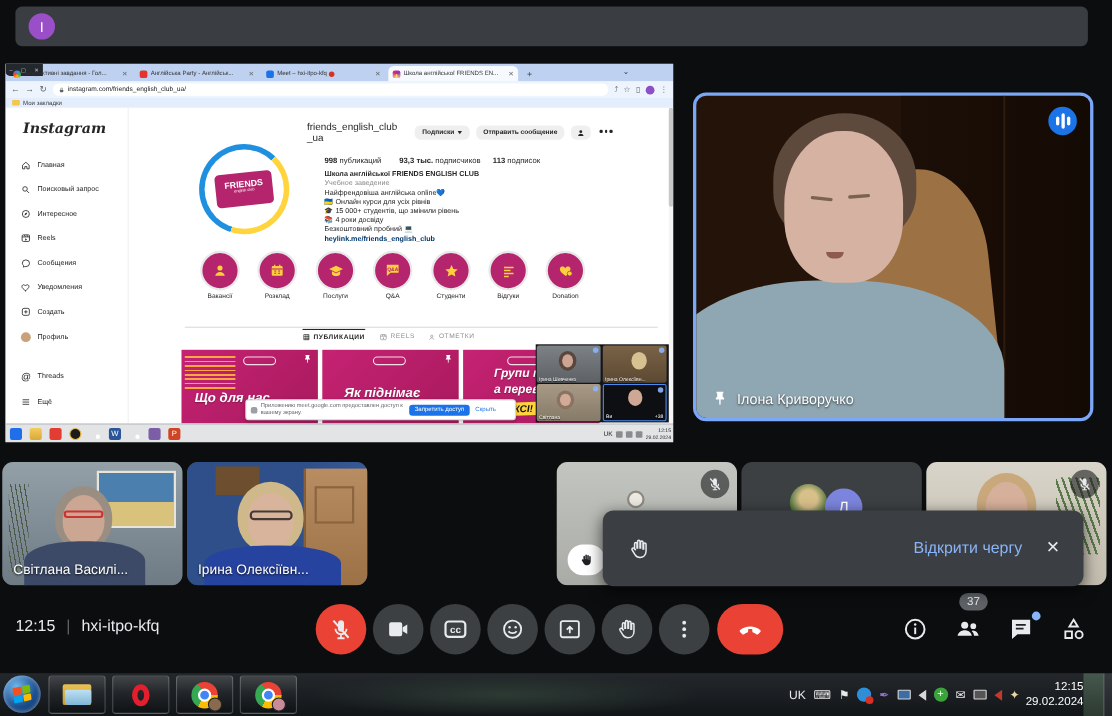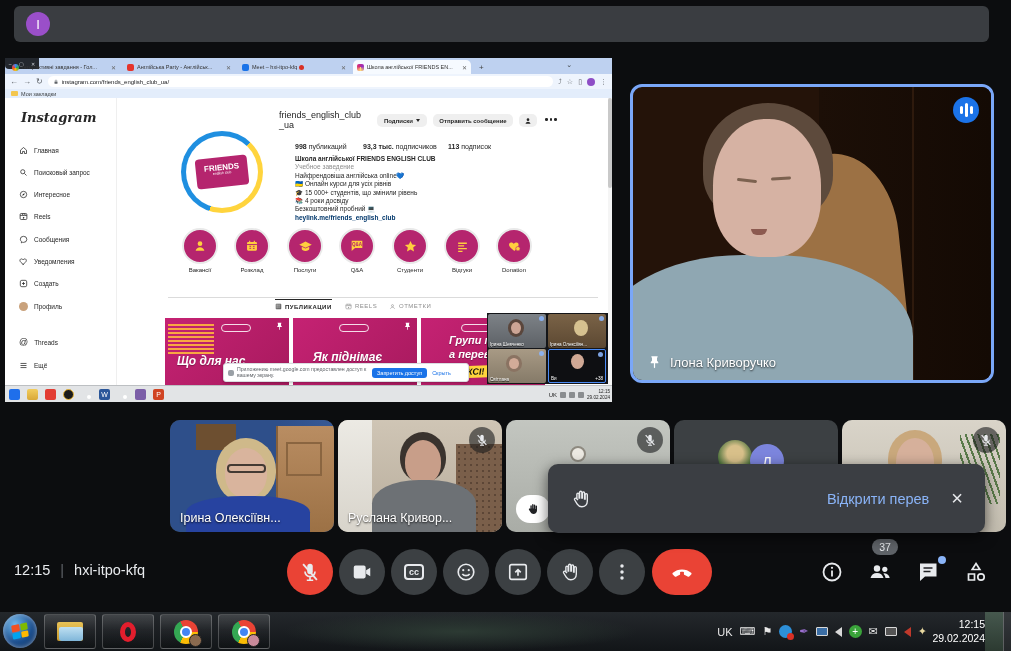--- a/index.html
+++ b/index.html
@@ -627,47 +627,43 @@
         <i style="height:8px;"></i>
     </div>
     <div id="pinname">
       <svg viewBox="0 0 24 24" fill="#fff">
           <use href="#i-pin"></use>
         </svg>
       <span>Ілона Криворучко</span>
     </div>
   </div>
 
+  <div class="ptile" style="left:2px;">
+    <div class="ab" style="inset:0;background:linear-gradient(#93a0a8,#6f7b84);"></div>
+    <div class="ab" style="left:86px;top:8px;width:72px;height:52px;background:linear-gradient(#4a7fae 55%,#d9c27c 55%);border:2px solid #e8e4da;"></div>
+    <div class="ab" style="left:6px;top:20px;width:18px;height:80px;background:repeating-linear-gradient(80deg,transparent 0 3px,#4c5a4a 3px 4px);"></div>
+    <div class="head" style="left:48px;top:22px;width:52px;height:58px;background:#9a8d82;"></div>
+    <div class="head" style="left:55px;top:30px;width:38px;height:46px;background:#cba693;"></div>
+    <div class="ab" style="left:56px;top:44px;width:36px;height:7px;border:2px solid #c33;border-radius:3px;background:transparent;"></div>
+    <div class="torso" style="left:20px;top:72px;width:110px;height:40px;background:#3c4a68;"></div>
+    <div class="pname">Світлана Василі...</div>
+  </div>
 
   <div class="ptile" style="left:170px;">
     <div class="ab" style="inset:0;background:linear-gradient(100deg,#2e4f8a 60%,#3a5d9a);"></div>
     <div class="ab" style="left:106px;top:6px;width:58px;height:106px;background:linear-gradient(#b98d62,#9c7145);border-left:2px solid #86603a;"></div>
     <div class="ab" style="left:116px;top:22px;width:36px;height:34px;border:2px solid #8a6540;"></div>
     <div class="ab" style="left:26px;top:4px;width:40px;height:26px;background:#6d4f30;"></div>
     <div class="head" style="left:46px;top:18px;width:60px;height:64px;background:#cfb98a;"></div>
     <div class="head" style="left:55px;top:28px;width:42px;height:50px;background:#d9b49d;"></div>
     <div class="ab" style="left:57px;top:44px;width:39px;height:9px;border:2px solid #433a33;border-radius:4px;"></div>
     <div class="torso" style="left:16px;top:76px;width:124px;height:36px;background:#2743a0;"></div>
     <div class="pname">Ірина Олексіївн...</div>
   </div>
 
-  <div class="ptile" style="left:338px;">
-    <div class="ab" style="inset:0;background:linear-gradient(#cfc5b5,#b8ad9c);"></div>
-    <div class="ab" style="left:0;top:0;width:34px;height:112px;background:linear-gradient(#eceae4,#d8d4cb);"></div>
-    <div class="ab" style="left:118px;top:24px;width:46px;height:88px;background:#7a5f4a;background-image:radial-gradient(#5c4636 1px,transparent 1px);background-size:6px 6px;"></div>
-    <div class="head" style="left:62px;top:12px;width:46px;height:50px;background:#3a332e;"></div>
-    <div class="head" style="left:67px;top:20px;width:36px;height:44px;background:#c89e89;"></div>
-    <div class="torso" style="left:34px;top:60px;width:104px;height:52px;background:#6d7175;"></div>
-    <div class="mchip">
-        <svg viewBox="0 0 24 24">
-          <use href="#i-micoff"></use>
-        </svg>
-      </div>
-    <div class="pname">Руслана Кривор...</div>
-  </div>
 
   <div class="ptile" style="left:506px;">
     <div class="ab" style="inset:0;background:linear-gradient(#c3c6c0,#a9aca6);"></div>
     <div class="ab" style="left:64px;top:26px;width:16px;height:16px;border-radius:50%;background:#ece9e2;border:2px solid #8e8a80;"></div>
     <div class="mchip">
         <svg viewBox="0 0 24 24">
           <use href="#i-micoff"></use>
         </svg>
       </div>
   </div>
@@ -695,21 +691,21 @@
   <div class="ab" id="handpill">
       <svg viewBox="0 0 24 24">
         <use href="#i-hand"></use>
       </svg>
     </div>
 
   <div class="ab" id="toast">
     <svg class="hicon" viewBox="0 0 24 24">
         <use href="#i-hand-o"></use>
       </svg>
-    <span class="act">Відкрити перев</span>
+    <span class="act">Відкрити чергу</span>
     <span class="cls">×</span>
   </div>
 
   <div class="ab" id="cbar">
     <div id="meta">
       <span>12:15</span>
       <span class="sep">|</span>
       <span>hxi-itpo-kfq</span>
     </div>
     <div class="cbtn red" style="left:287px;">

